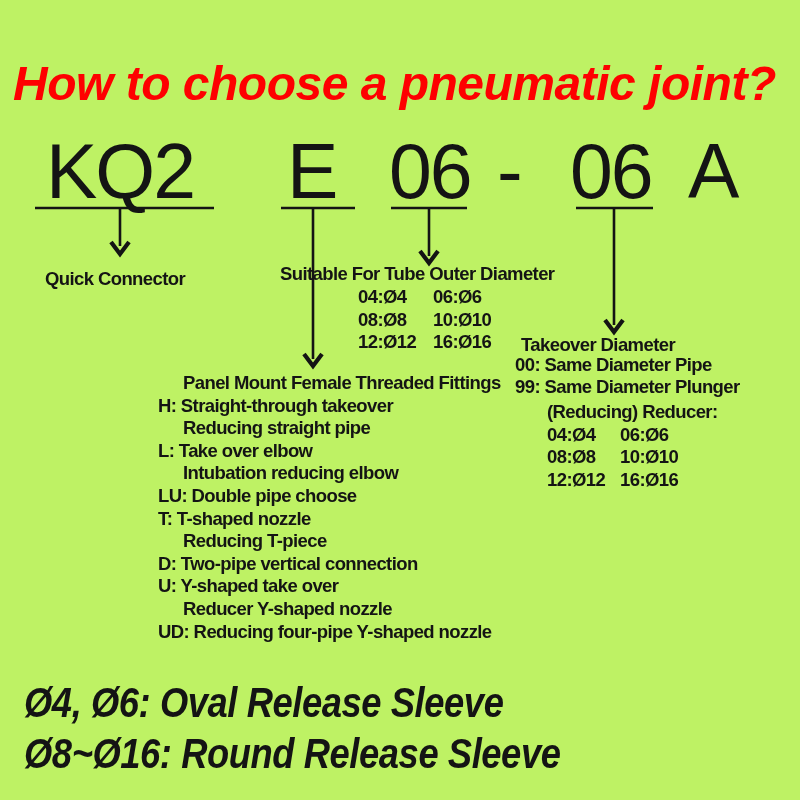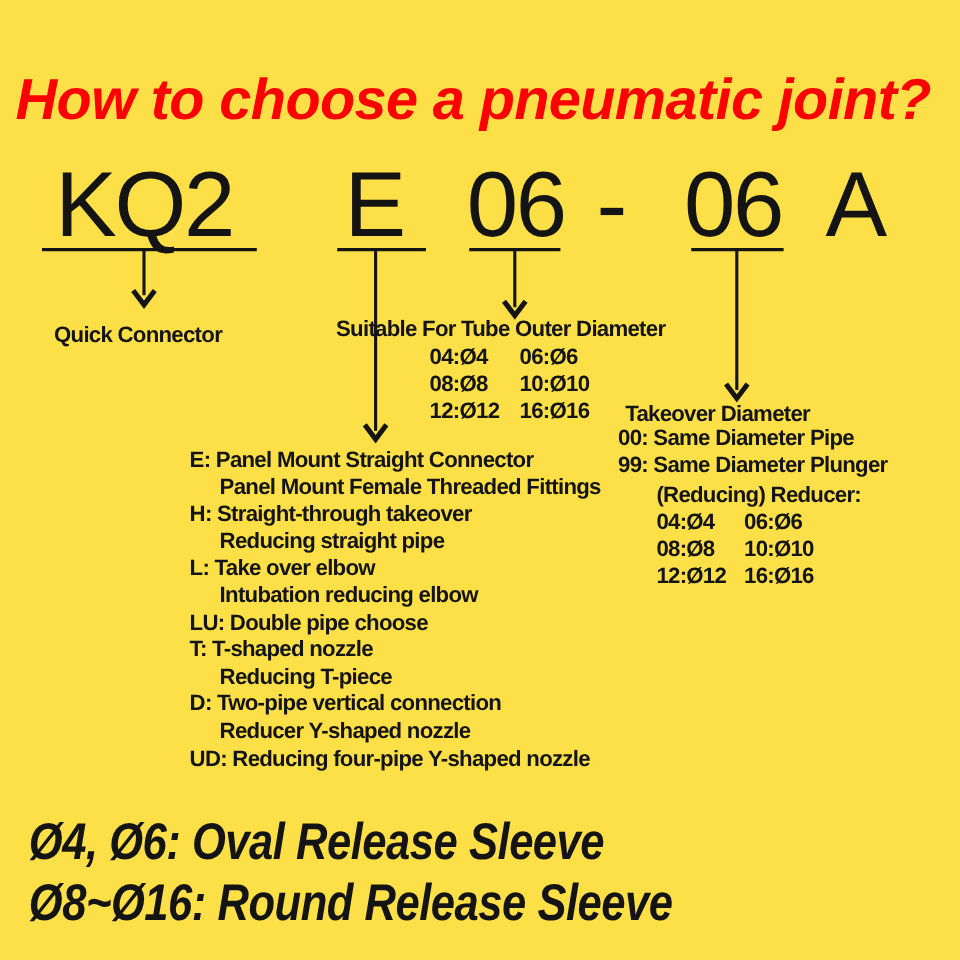--- a/index.html
+++ b/index.html
@@ -1,17 +1,17 @@
 <!DOCTYPE html>
 <html><head>
 <meta charset="utf-8">
 <style>
   html,body{margin:0;padding:0;background:#fff;}
   .stage{
-    position:relative;width:800px;height:800px;background:#fde047;
+    position:relative;width:800px;height:800px;background:#bef264;
     font-family:"Liberation Sans",sans-serif;color:#141414;overflow:hidden;
   }
   .abs{position:absolute;}
   .page-title{
     left:13px;top:60px;font-size:48px;font-weight:700;font-style:italic;
     letter-spacing:-0.5px;line-height:1;white-space:nowrap;color:#fe0000;
   }
   .code-seg{
     top:133px;font-size:77px;font-weight:400;letter-spacing:-2px;
     line-height:1;white-space:pre;
@@ -89,30 +89,30 @@
     </div>
     <div class="dim-row">
       <span class="c1">08:Ø8</span><span>10:Ø10</span>
     </div>
     <div class="dim-row">
       <span class="c1">12:Ø12</span><span>16:Ø16</span>
     </div>
   </div>
 
   <div class="abs note type-list">
-    <div>E: Panel Mount Straight Connector</div>
     <div class="indent">Panel Mount Female Threaded Fittings</div>
     <div>H: Straight-through takeover</div>
     <div class="indent">Reducing straight pipe</div>
     <div>L: Take over elbow</div>
     <div class="indent">Intubation reducing elbow</div>
     <div>LU: Double pipe choose</div>
     <div>T: T-shaped nozzle</div>
     <div class="indent">Reducing T-piece</div>
     <div>D: Two-pipe vertical connection</div>
+    <div>U: Y-shaped take over</div>
     <div class="indent">Reducer Y-shaped nozzle</div>
     <div>UD: Reducing four-pipe Y-shaped nozzle</div>
   </div>
 
   <div class="abs note takeover-title">Takeover Diameter</div>
   <div class="abs note takeover-options">
     <div>00: Same Diameter Pipe</div>
     <div>99: Same Diameter Plunger</div>
   </div>
   <div class="abs note reducer-label">(Reducing) Reducer:</div>

